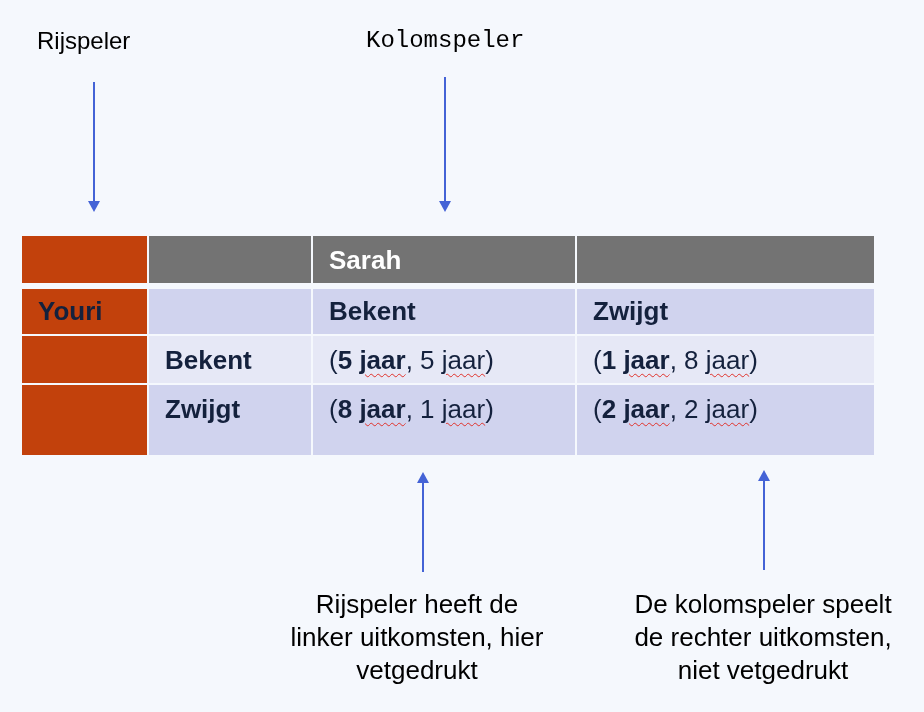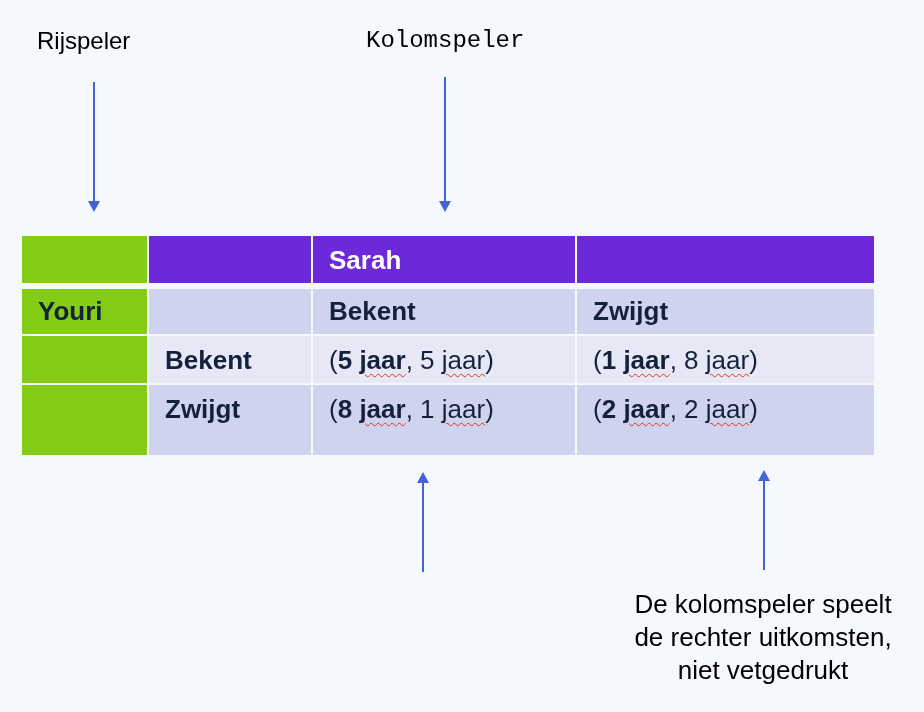--- a/index.html
+++ b/index.html
@@ -4,22 +4,22 @@
 <style>
   html, body { margin:0; padding:0; }
   body { width:924px; height:712px; background:#f5f8fd; position:relative; overflow:hidden;
          font-family:"Liberation Sans", sans-serif; color:#000; }
   .label { position:absolute; font-size:24px; color:#000; white-space:nowrap; }
   .arrow { position:absolute; width:2px; background:#4463d6; }
   .arrow::after { content:""; position:absolute; left:-5px; border-left:6px solid transparent; border-right:6px solid transparent; }
   .arrow.down::after { bottom:-10px; border-top:11px solid #4463d6; }
   .arrow.up::after { top:-10px; border-bottom:11px solid #4463d6; }
   .cell { position:absolute; box-sizing:border-box; font-size:26px; color:#14213d; padding-left:16px; display:flex; align-items:flex-start; }
-  .yellow { background:#84cc16; }
-  .blue { background:#6d28d9; color:#fff; }
+  .yellow { background:#c2410c; }
+  .blue { background:#737373; color:#fff; }
   .lav { background:#d0d3ee; }
   .lav-light { background:#e6e8f6; }
   .bold { font-weight:bold; }
   .sq { text-decoration: underline wavy #e0322b; text-underline-offset:4px; text-decoration-thickness:1px; }
   .note { position:absolute; font-size:26px; text-align:center; line-height:33px; color:#000; }
 </style>
 </head>
 <body>
 
 <div class="label" style="left:37px; top:27px;">Rijspeler</div>
@@ -68,18 +68,21 @@
   </div>
   <div class="cell lav" style="left:577px; top:385px; width:297px; height:70px; padding-top:9px;">
     <span>(</span><span class="bold">2</span>&nbsp;<span class="bold sq">jaar</span><span style="white-space:pre">, </span><span>2</span>&nbsp;<span class="sq">jaar</span><span>)</span>
   </div>
 </div>
 
 <div class="arrow up" style="left:422px; top:482px; height:90px;"></div>
 <div class="arrow up" style="left:763px; top:480px; height:90px;"></div>
 
 <div class="note" style="left:262px; top:588px; width:310px;">
+  <div>Rijspeler heeft de</div>
+  <div>linker uitkomsten, hier</div>
+  <div>vetgedrukt</div>
 </div>
 <div class="note" style="left:600px; top:588px; width:326px;">
   <div>De kolomspeler speelt</div>
   <div>de rechter uitkomsten,</div>
   <div>niet vetgedrukt</div>
 </div>
 
 </body></html>

